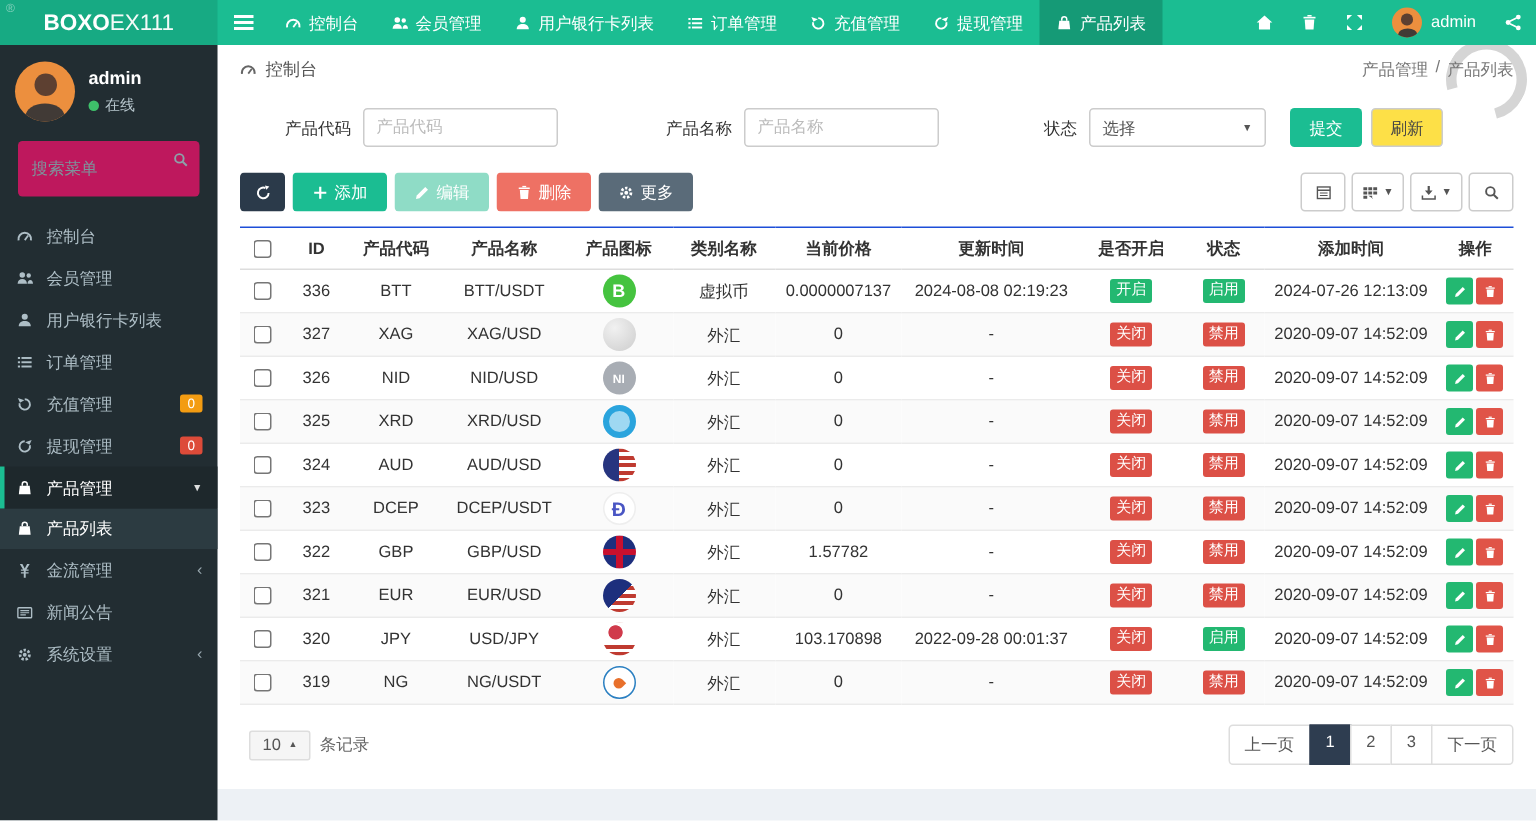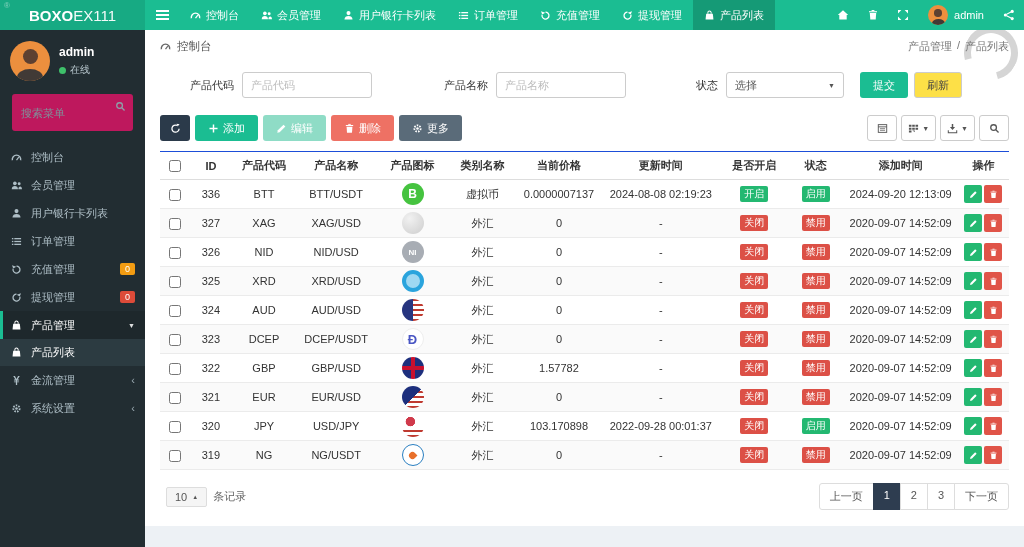--- a/index.html
+++ b/index.html
@@ -363,20 +363,29 @@
         <span class="mi">
           <svg viewBox="0 0 12 12" fill="currentColor">
             <path d="M2.4 1h1.9L6 4.3 7.7 1h1.9L7.2 5h1.6v1H6.7v1h2.1v1H6.7v3H5.3V8H3.2V7h2.1V6H3.2V5h1.6z"></path>
           </svg>
         </span>
         <span>金流管理</span>
         <span class="arrow left">‹</span>
       </li>
       <li class="menu-item">
         <span class="mi">
+          <svg viewBox="0 0 12 12" fill="none" stroke="currentColor">
+            <rect x="1" y="2.4" width="10" height="7.2" rx=".6"></rect>
+            <path d="M2.8 4.4h6.4M2.8 6h6.4M2.8 7.6h4" stroke-width=".9"></path>
+          </svg>
+        </span>
+        <span>新闻公告</span>
+      </li>
+      <li class="menu-item">
+        <span class="mi">
           <svg viewBox="0 0 12 12" fill="currentColor">
             <circle cx="6" cy="6" r="3.4" fill="none" stroke="currentColor" stroke-width="2" stroke-dasharray="1.7 1.25"></circle>
             <circle cx="6" cy="6" r="1.4"></circle>
           </svg>
         </span>
         <span>系统设置</span>
         <span class="arrow left">‹</span>
       </li>
     </ul>
 </div>
@@ -542,21 +551,21 @@
             <td><input type="checkbox" style=""></td>
             <td>336</td>
             <td>BTT</td>
             <td>BTT/USDT</td>
             <td><span class="pic btt" style="background:#45c33f;color:#ffffff;">B</span></td>
             <td>虚拟币</td>
             <td>0.0000007137</td>
             <td>2024-08-08 02:19:23</td>
             <td><span class="badge-pill on">开启</span></td>
             <td><span class="badge-pill on">启用</span></td>
-            <td>2024-09-20 12:13:09</td>
+            <td>2024-07-26 12:13:09</td>
             <td><a class="act-btn act-edit">
                 <svg viewBox="0 0 12 12" fill="currentColor">
                   <path d="M1.4 10.6l.6-2.6 6.2-6.2 2 2-6.2 6.2z"></path>
                 </svg>
               </a><a class="act-btn act-del">
                 <svg viewBox="0 0 12 12" fill="currentColor">
                   <path d="M2.8 4h6.4l-.5 6.6H3.3z"></path>
                   <rect x="2" y="2.2" width="8" height="1.1"></rect>
                   <rect x="4.6" y="1" width="2.8" height="1"></rect>
                 </svg>

